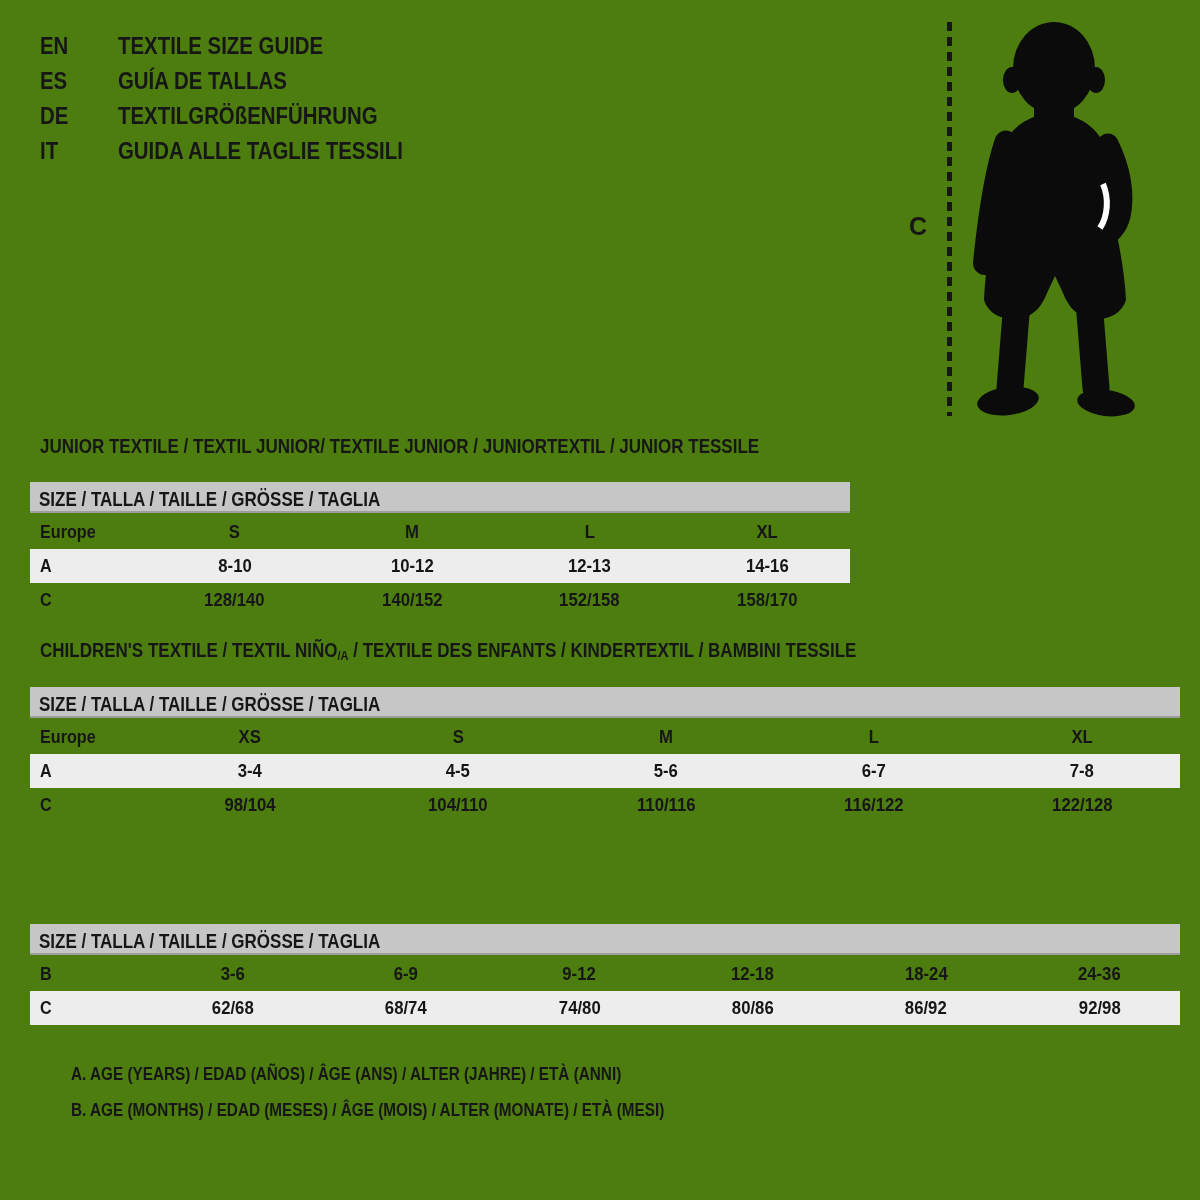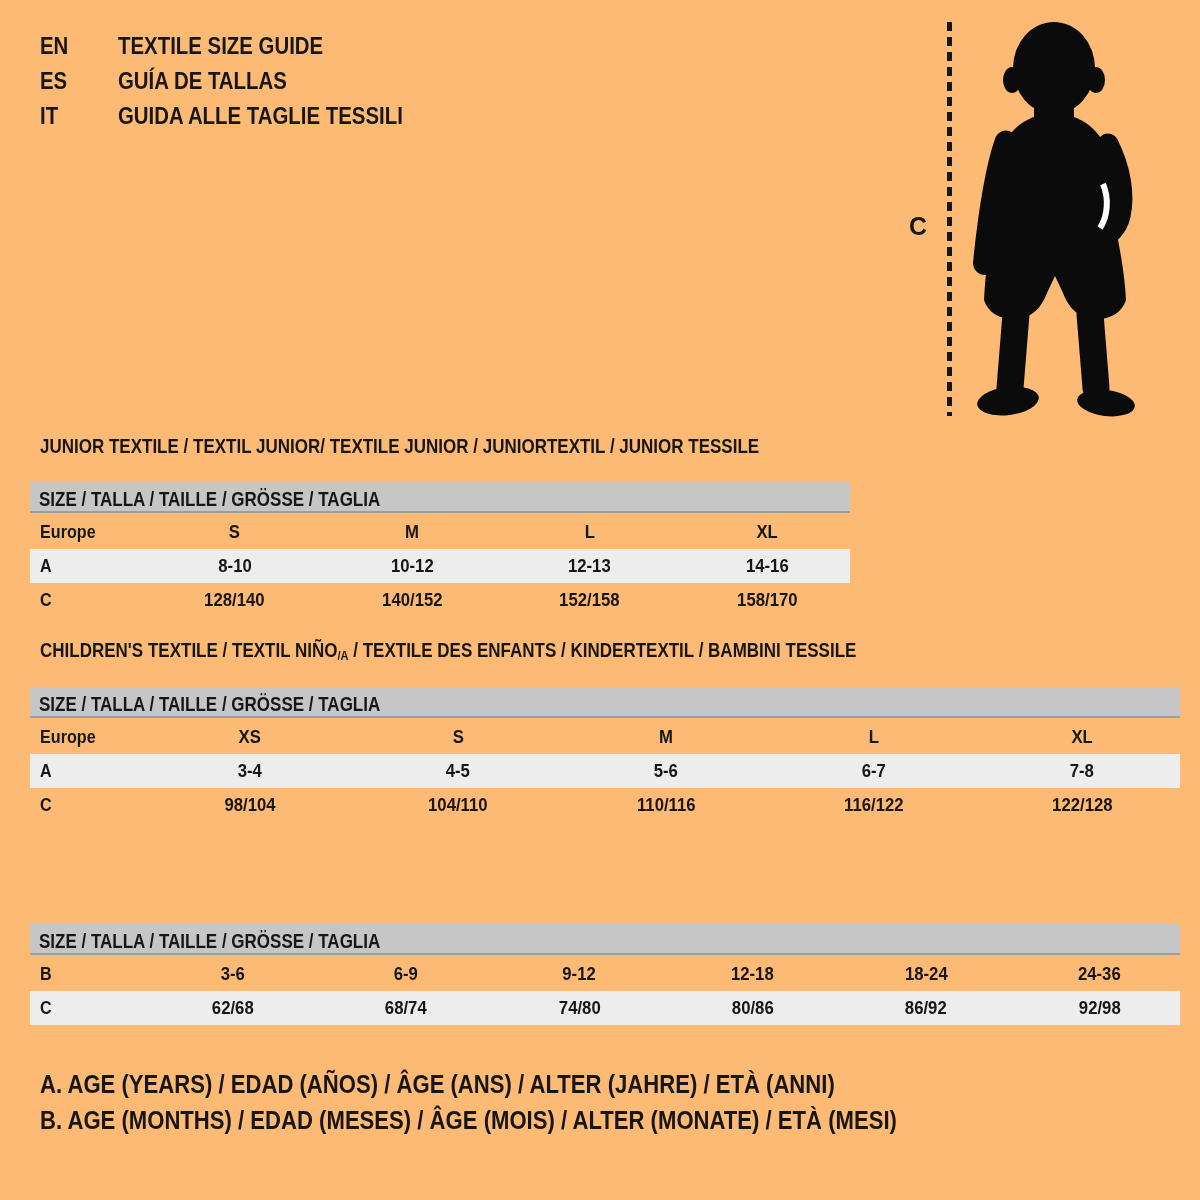--- a/index.html
+++ b/index.html
@@ -1,17 +1,17 @@
 <!DOCTYPE html>
 <html><head>
 <meta charset="utf-8">
 <style>
   html,body{margin:0;padding:0;}
   .page{
-    position:relative;width:1200px;height:1200px;background:#fdba74;
+    position:relative;width:1200px;height:1200px;background:#4d7c0f;
     font-family:"Liberation Sans",sans-serif;font-weight:bold;color:#161616;
     overflow:hidden;
   }
   
   .cond{display:inline-block;transform:scaleX(0.85);transform-origin:0 50%;white-space:nowrap;}
   .condc{display:inline-block;transform:scaleX(0.88);transform-origin:50% 50%;white-space:nowrap;}
 
   
   .lang-block{position:absolute;left:40px;top:28px;}
   .lang-row{display:flex;height:35px;align-items:center;font-size:24px;letter-spacing:0;}
@@ -43,35 +43,39 @@
   .tbl-junior{top:515px;width:820px;}
   .tbl-children{top:720px;width:1150px;}
   .tbl-babies{top:957px;width:1150px;}
   .trow{display:flex;height:34px;align-items:center;gap:12px;}
   .trow.shaded{background:#ededed;}
   .tlabel{width:110px;flex:0 0 110px;padding-left:10px;box-sizing:border-box;}
   .tcell{flex:1;text-align:center;}
 
   
   .legend{position:absolute;left:40px;top:1064px;}
-  .legend-row{height:36px;display:flex;align-items:flex-end;font-size:26px;}
+  .legend-row{height:36px;display:flex;align-items:flex-start;font-size:18px;margin-left:31px;}
 </style>
 </head>
 <body>
 
 <div class="page">
 
   <div class="lang-block">
     <div class="lang-row">
       <span class="lang-code"><span class="cond">EN</span></span>
       <span class="cond">TEXTILE SIZE GUIDE</span>
     </div>
     <div class="lang-row">
       <span class="lang-code"><span class="cond">ES</span></span>
       <span class="cond">GUÍA DE TALLAS</span>
+    </div>
+    <div class="lang-row">
+      <span class="lang-code"><span class="cond">DE</span></span>
+      <span class="cond">TEXTILGRÖßENFÜHRUNG</span>
     </div>
     <div class="lang-row">
       <span class="lang-code"><span class="cond">IT</span></span>
       <span class="cond">GUIDA ALLE TAGLIE TESSILI</span>
     </div>
   </div>
 
   <div class="measure-line"></div>
   <div class="height-label">C</div>
   <svg class="silhouette" width="185" height="404" viewBox="0 0 185 404" xmlns="http://www.w3.org/2000/svg">

